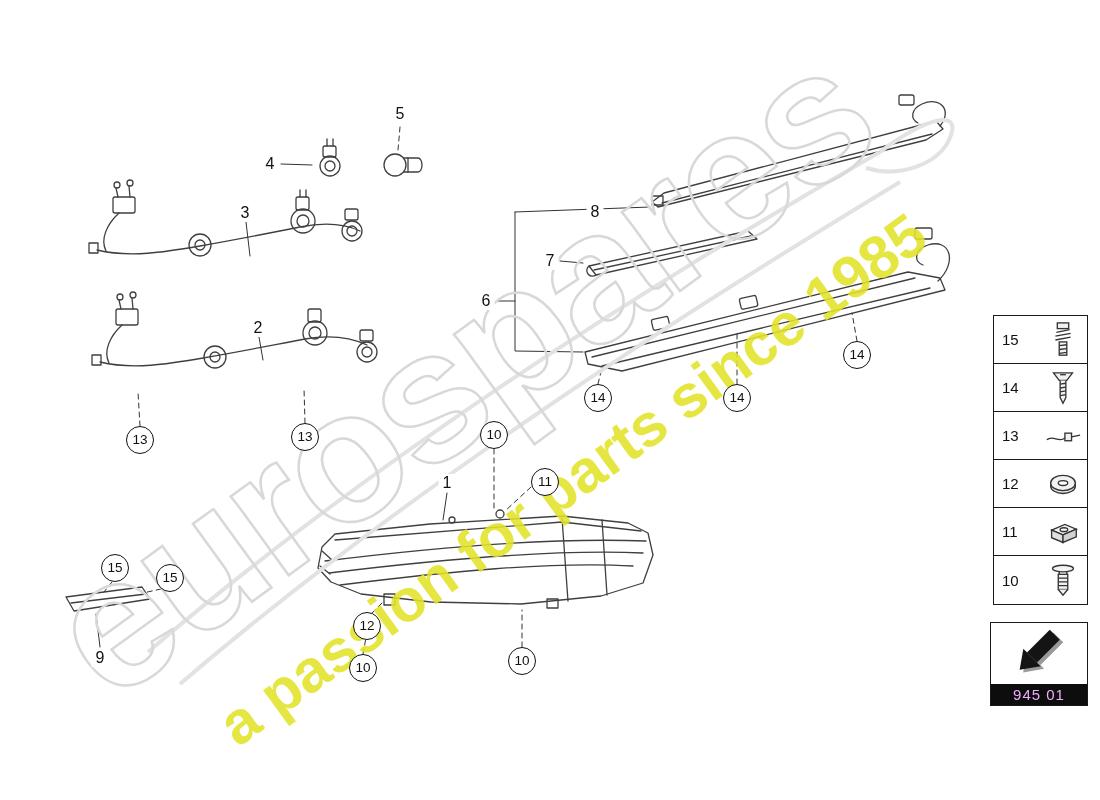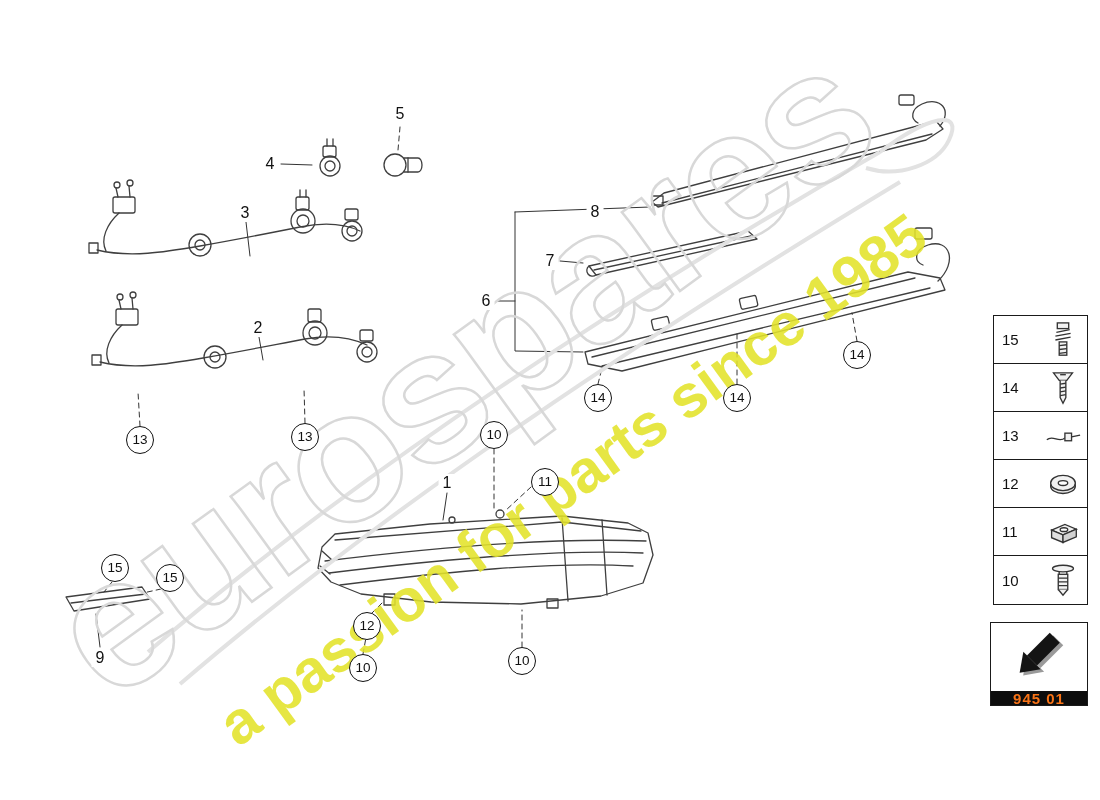--- a/index.html
+++ b/index.html
@@ -17,21 +17,21 @@
   .legend { position:absolute; left:993px; top:315px; width:95px; z-index:4;
       background:#fff; border:1.5px solid #1a1a1a; }
   .legend-row { height:48px; display:flex; align-items:center; justify-content:space-between;
       padding:0 5px 0 8px; border-bottom:1.5px solid #1a1a1a; background:#fff; }
   .legend-row:last-child { border-bottom:none; }
   .legend-num { font-size:15px; color:#111; }
   .legend-icon { width:38px; height:38px; }
   .code-box { position:absolute; left:990px; top:622px; width:98px; height:84px;
       border:1.5px solid #1a1a1a; z-index:4; background:#fff; display:flex; flex-direction:column; }
   .code-arrow { flex:1; display:flex; align-items:center; justify-content:center; }
-  .code-label { height:14px; background:#0d0d0d; color:#f97316; font-weight:bold; font-size:15px;
+  .code-label { height:21px; background:#0d0d0d; color:#f0abfc; font-weight:normal; font-size:15px;
       display:flex; align-items:center; justify-content:center; letter-spacing:1px; }
 </style>
 </head>
 <body>
 
 <div class="stage">
 
   <svg class="drawing" width="1100" height="800" viewBox="0 0 1100 800">
     <g stroke="#3f3f3f" stroke-width="1.3" fill="none" stroke-linecap="round" stroke-linejoin="round">
 

